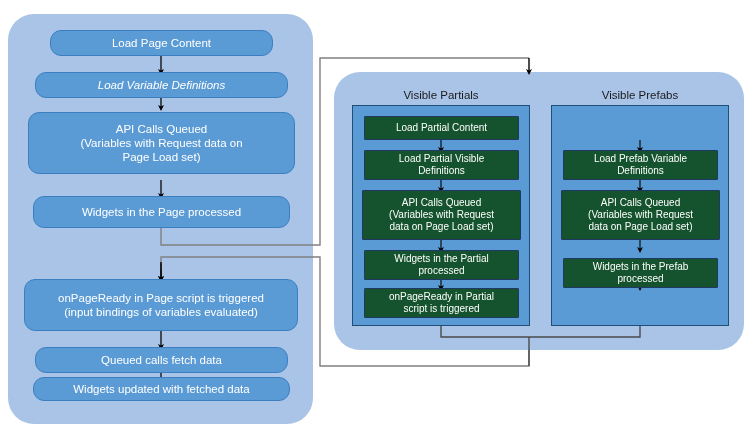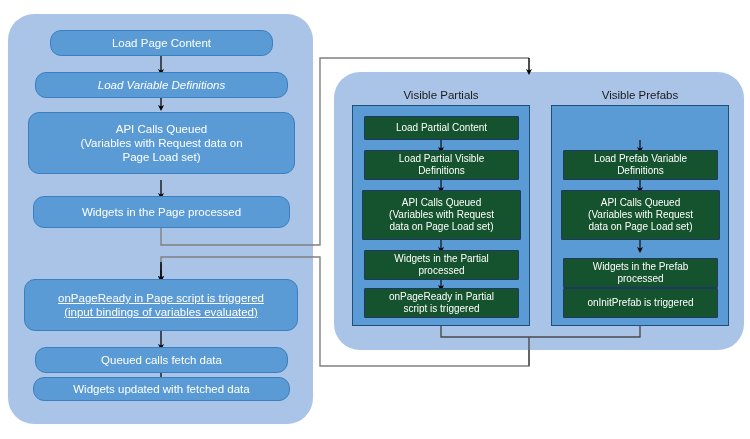--- a/index.html
+++ b/index.html
@@ -172,21 +172,21 @@
   <div class="node main" style="left:28px; top:112px; width:267px; height:62px;">
     <span class="node-label">API Calls Queued
 (Variables with Request data on
 Page Load set)</span>
   </div>
 
   <div class="node main" style="left:33px; top:196px; width:257px; height:32px;">
     <span class="node-label">Widgets in the Page processed</span>
   </div>
 
-  <div class="node main" style="left:24px; top:279px; width:274px; height:52px;text-decoration:underline;">
+  <div class="node main" style="left:24px; top:279px; width:274px; height:52px;">
     <span class="node-label">onPageReady in Page script is triggered
 (input bindings of variables evaluated)</span>
   </div>
 
   <div class="node main" style="left:35px; top:347px; width:253px; height:26px;">
     <span class="node-label">Queued calls fetch data</span>
   </div>
 
   <div class="node main" style="left:33px; top:377px; width:257px; height:24px;">
     <span class="node-label">Widgets updated with fetched data</span>
@@ -227,17 +227,14 @@
     <span class="node-label">API Calls Queued
 (Variables with Request
 data on Page Load set)</span>
   </div>
 
   <div class="node nested" style="left:563px; top:250px; width:155px; height:30px;margin-top:8px;">
     <span class="node-label">Widgets in the Prefab
 processed</span>
   </div>
 
-  <div class="node nested" style="left:563px; top:288px; width:155px; height:30px;">
-    <span class="node-label">onInitPrefab is triggered</span>
-  </div>
 
 </div>
 
 </body></html>

